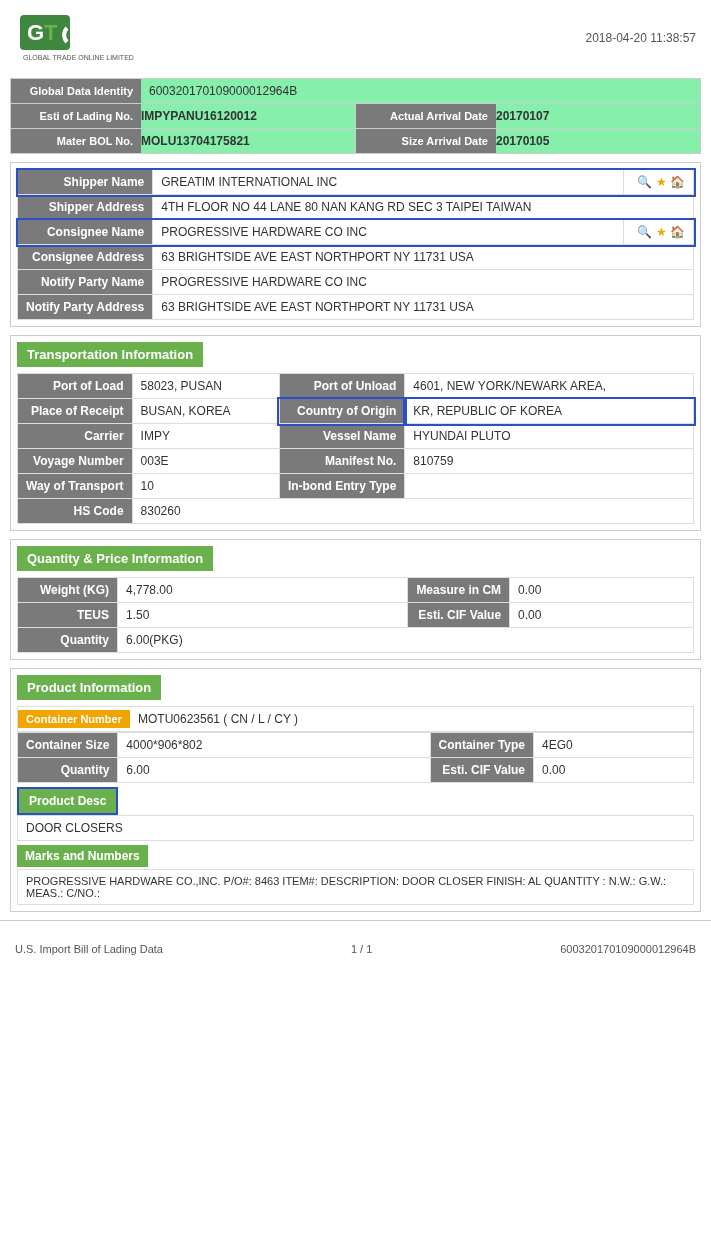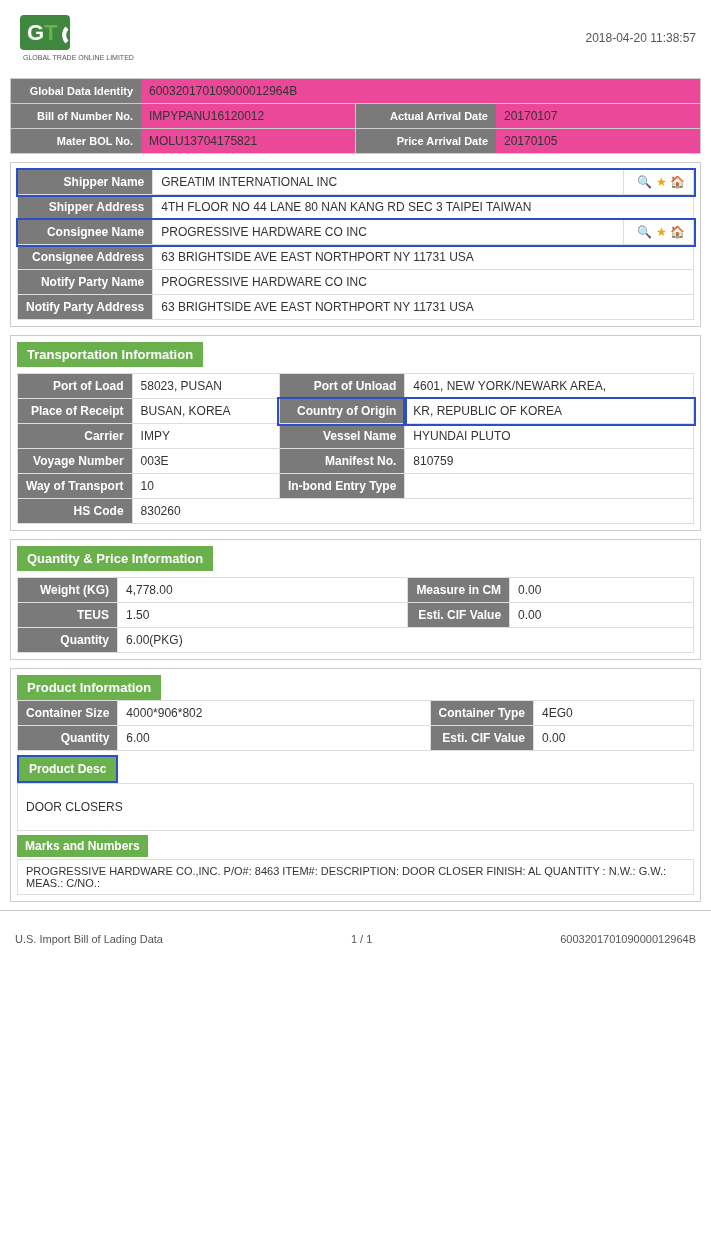--- a/index.html
+++ b/index.html
@@ -35,21 +35,21 @@
     }
     .datetime {
       font-size: 12px;
       color: #555;
     }
 
     
     .top-info-box {
       border: 1px solid #ccc;
       margin: 5px 10px 8px 10px;
-      background: #ec4899;
+      background: #86efac;
     }
     .top-row {
       display: flex;
       align-items: stretch;
       border-bottom: 1px solid #ccc;
     }
     .top-row:last-child { border-bottom: none; }
     .top-label {
       background: #7a7a7a;
       color: #fff;
@@ -82,25 +82,26 @@
       font-size: 11px;
       font-weight: bold;
       padding: 5px 8px;
       min-width: 130px;
       text-align: right;
       display: flex;
       align-items: center;
       justify-content: flex-end;
     }
     .split-value {
-      padding: 5px 8px;
+      padding: 5px 0;
       font-size: 12px;
       display: flex;
       align-items: center;
       flex: 1;
+      font-weight: bold;
     }
 
     
     .section {
       margin: 5px 10px 8px 10px;
       border: 1px solid #ccc;
       background: #fff;
     }
     .section-header {
       background: #6ab04c;
@@ -234,36 +235,36 @@
 
   <div class="top-info-box">
 
     <div class="top-row top-row-full" style="display:flex;">
       <div class="top-label">Global Data Identity</div>
       <div class="top-value">600320170109000012964B</div>
     </div>
 
     <div class="top-row" style="display:flex; border-bottom:1px solid #ccc;">
       <div class="split-cell">
-        <div class="split-label">Bill of Number No.</div>
+        <div class="split-label">Esti of Lading No.</div>
         <div class="split-value">IMPYPANU16120012</div>
       </div>
       <div class="split-cell">
         <div class="split-label" style="min-width:140px;">Actual Arrival Date</div>
         <div class="split-value">20170107</div>
       </div>
     </div>
 
     <div class="top-row" style="display:flex;">
       <div class="split-cell">
         <div class="split-label">Mater BOL No.</div>
         <div class="split-value">MOLU13704175821</div>
       </div>
       <div class="split-cell">
-        <div class="split-label" style="min-width:140px;">Price Arrival Date</div>
+        <div class="split-label" style="min-width:140px;">Size Arrival Date</div>
         <div class="split-value">20170105</div>
       </div>
     </div>
   </div>
 
   <div class="section">
     <div class="section-inner">
       <table class="section-table" style="margin-top:6px;">
 
         <tbody>
@@ -384,41 +385,45 @@
         </tr>
       </tbody>
         </table>
     </div>
   </div>
 
   <div class="section">
     <div class="section-header">Product Information</div>
     <div class="section-inner">
       
+      <div style="display:flex; align-items:center; border:1px solid #ddd; margin-top:6px;">
+        <div class="orange-label">Container Number</div>
+        <div style="padding:5px 8px; font-size:12px;">MOTU0623561 ( CN / L / CY )</div>
+      </div>
       <table class="two-col-table" style="margin-top:0;">
         <tbody>
             <tr>
           <td class="lbl">Container Size</td>
           <td class="val">4000*906*802</td>
           <td class="lbl">Container Type</td>
           <td class="val">4EG0</td>
         </tr>
         <tr>
           <td class="lbl">Quantity</td>
           <td class="val">6.00</td>
           <td class="lbl">Esti. CIF Value</td>
           <td class="val">0.00</td>
         </tr>
       </tbody>
         </table>
       
       <div style="border:2px solid #2a4fc8; display:inline-block; margin-top:4px; padding:0;">
         <button class="green-button">Product Desc</button>
       </div>
-      <div style="padding:16px 8px; font-size:12px; border:1px solid #ddd;">DOOR CLOSERS</div>
+      <div style="padding:5px 8px; font-size:12px; border:1px solid #ddd;">DOOR CLOSERS</div>
       
       <div style="margin-top:4px;">
         <span class="marks-header">Marks and Numbers</span>
         <div style="padding:5px 8px; font-size:11px; border:1px solid #ddd; margin-top:2px;">PROGRESSIVE HARDWARE CO.,INC. P/O#: 8463 ITEM#: DESCRIPTION: DOOR CLOSER FINISH: AL QUANTITY : N.W.: G.W.: MEAS.: C/NO.:</div>
       </div>
     </div>
   </div>
 
   <div class="footer">
     <span>U.S. Import Bill of Lading Data</span>

